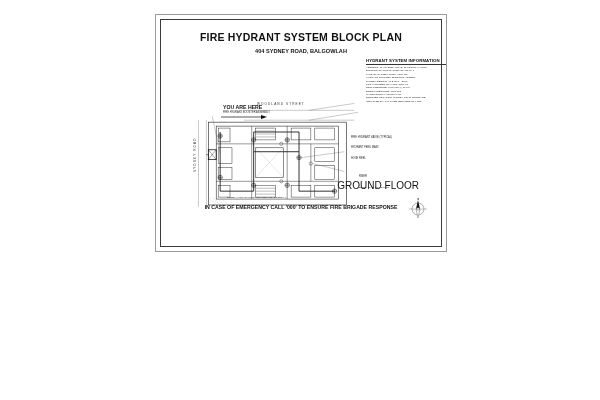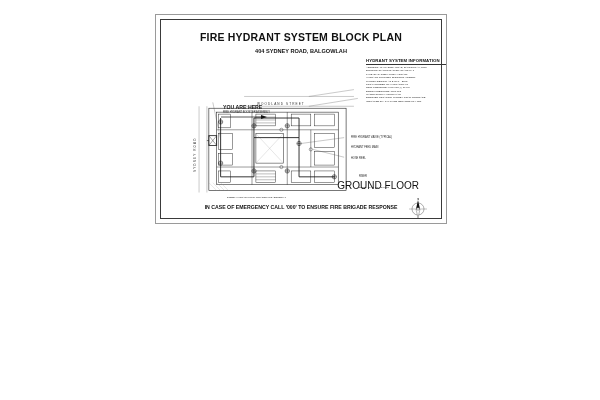--- a/index.html
+++ b/index.html
@@ -19,21 +19,21 @@
     height: 400px;
     background: #ffffff;
   }
 
   
   .sheet {
     position: absolute;
     left: 155px;
     top: 14px;
     width: 292px;
-    height: 210px;
+    height: 238px;
     background: #ffffff;
     border: 1px solid #9a9a9a;
     box-sizing: border-box;
     padding-left: 40px;
   }
   .sheet-inner {
     position: absolute;
     left: 4px;
     top: 4px;
     right: 4px;

